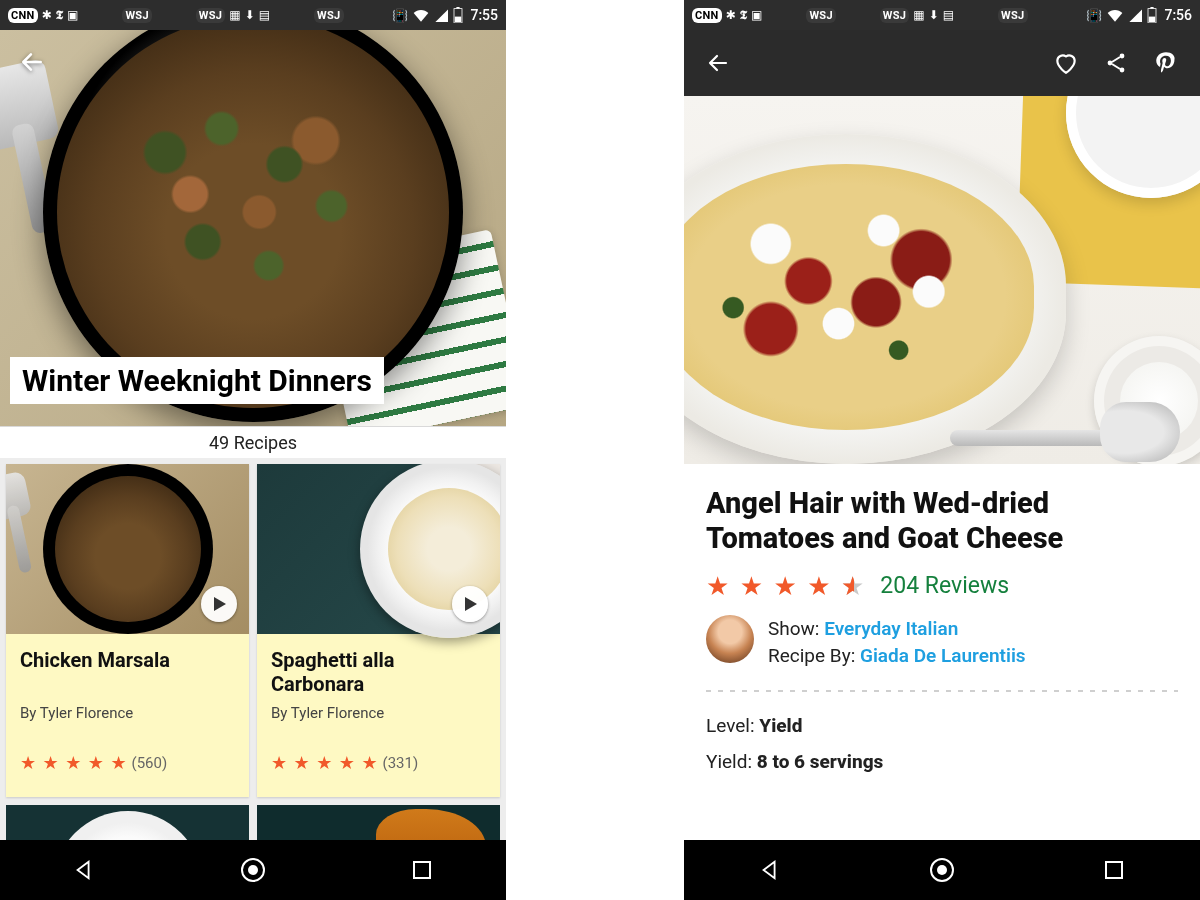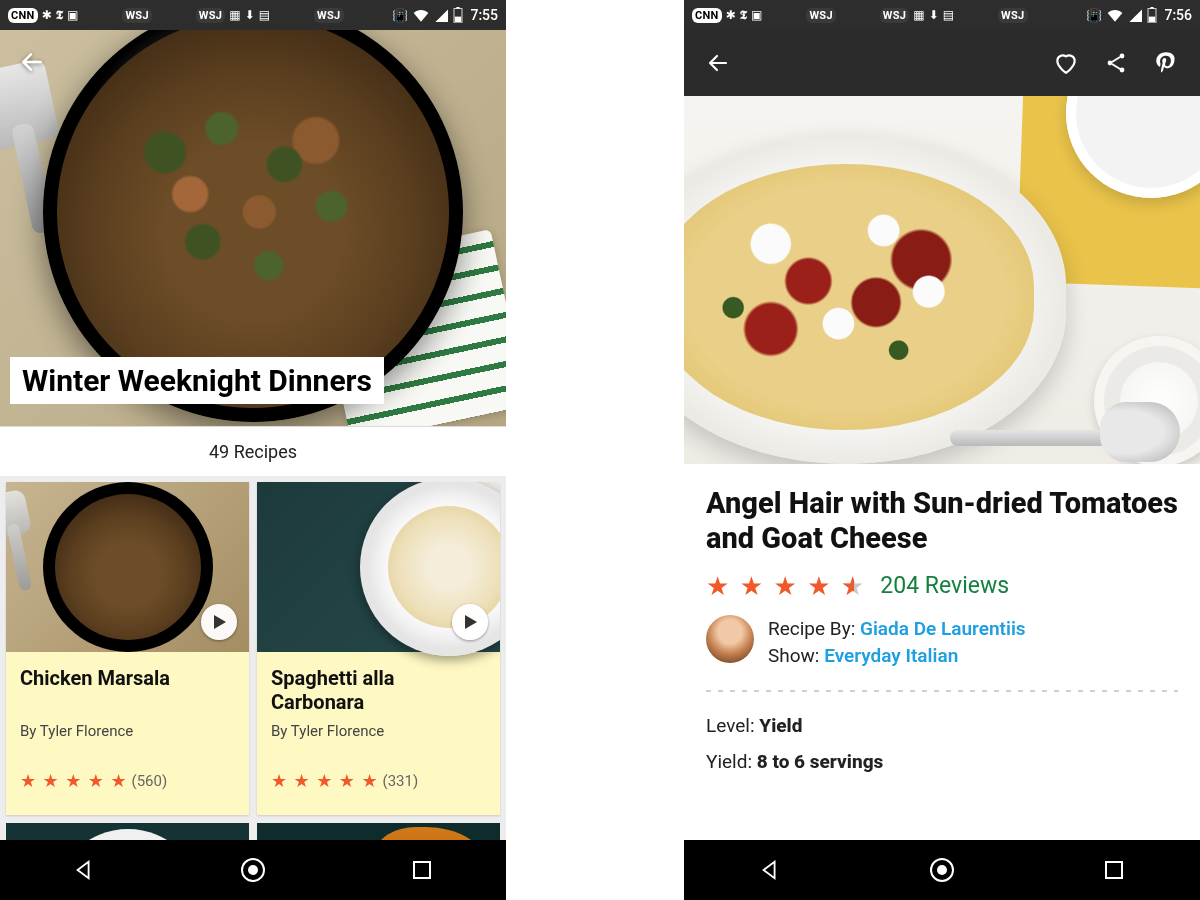--- a/index.html
+++ b/index.html
@@ -46,21 +46,21 @@
        radial-gradient(circle at 34% 60%, #3f5223 0 6%, transparent 7%),
        radial-gradient(circle at 55% 68%, #4c632b 0 5%, transparent 6%),
        radial-gradient(circle at 70% 26%, #8b5a2e 0 7%, transparent 8%),
        radial-gradient(circle at 30% 44%, #a3673a 0 6%, transparent 7%),
        radial-gradient(circle at 52% 50%, #8b5a2e 0 7%, transparent 8%);
   }
   .hero-back { position:absolute; top:14px; left:14px; width:36px; height:36px; display:flex; align-items:center; justify-content:center; filter: drop-shadow(0 1px 2px rgba(0,0,0,.5)); }
   .hero-title-wrap { position:absolute; left:10px; bottom:22px;}
   .hero-title { background:#fff; color:#000; font-weight:700; font-size:30px; padding:6px 12px; display:inline-block; }
 
-  .hero-count { height:50px; background:#fff; display:flex; align-items:center; justify-content:center; font-size:18px; color:#222; border-top:1px solid #d9d9d9; }
+  .hero-count { height:32px; background:#fff; display:flex; align-items:center; justify-content:center; font-size:18px; color:#222; border-top:1px solid #d9d9d9; }
 
   .cards { padding:6px 6px 0 6px; display:flex; gap:8px; }
   .card { flex:1; background:#fef9c3; box-shadow: 0 1px 2px rgba(0,0,0,.15); overflow:hidden; }
   .card-img { position:relative; height:170px; }
   .card-img.a { background: linear-gradient(135deg,#c7b591 0%, #a48d63 100%); }
   .card-img.b { background: linear-gradient(135deg,#1d3a3b 0%, #26494a 100%); }
   .mini-pan { position:absolute; left:50%; top:50%; transform:translate(-50%,-50%); width:170px; height:170px; border-radius:50%; background: radial-gradient(circle at 50% 45%, #1a1a1a 0 42%, #000 48%);}
   .mini-food { position:absolute; inset:12px; border-radius:50%; background: radial-gradient(circle at 50% 55%, #6d4d27 0 30%, #5a3e1f 55%, #3e2a14 80%);}
   .mini-food.past { background: radial-gradient(circle at 50% 50%, #f4edd9 0 25%, #eddfb8 60%, #dcc98f 90%);}
   .mini-plate { position:absolute; right:-38px; top:50%; transform:translateY(-50%); width:178px; height:178px; border-radius:50%; background: radial-gradient(circle at 50% 50%, #fbfbfb 0 46%, #f1f1f1 56%, #e5e5e5 65%); box-shadow: 0 4px 12px rgba(0,0,0,.4);}
@@ -337,33 +337,33 @@
       <div class="r-bowl-salt"></div>
       <div class="r-plate">
             <div class="r-food"></div>
           </div>
       <div class="r-fork">
             <div class="stem"></div>
             <div class="head"></div>
           </div>
     </div>
     <div class="r-body">
-      <div class="r-title">Angel Hair with Sun-dried Tomatoes and Goat Cheese</div>
+      <div class="r-title">Angel Hair with Wed-dried Tomatoes and Goat Cheese</div>
       <div class="r-row-rating">
         <span class="r-stars">★ ★ ★ ★ <span class="half">★</span></span>
         <span class="r-reviews">204 Reviews</span>
       </div>
       <div class="r-by">
         <div class="avatar"></div>
         <div class="r-by-lines">
           <div>
+            <span>Show: </span><span class="link">Everyday Italian</span>
+          </div>
+          <div>
             <span>Recipe By: </span><span class="link">Giada De Laurentiis</span>
-          </div>
-          <div>
-            <span>Show: </span><span class="link">Everyday Italian</span>
           </div>
         </div>
       </div>
     </div>
     <div class="dots-div"></div>
     <div class="r-meta">
       <div><span>Level: </span><span class="bold">Yield</span></div>
       <div class="cut"><span>Yield: </span><span class="bold">8 to 6 servings</span></div>
     </div>
   </div>

